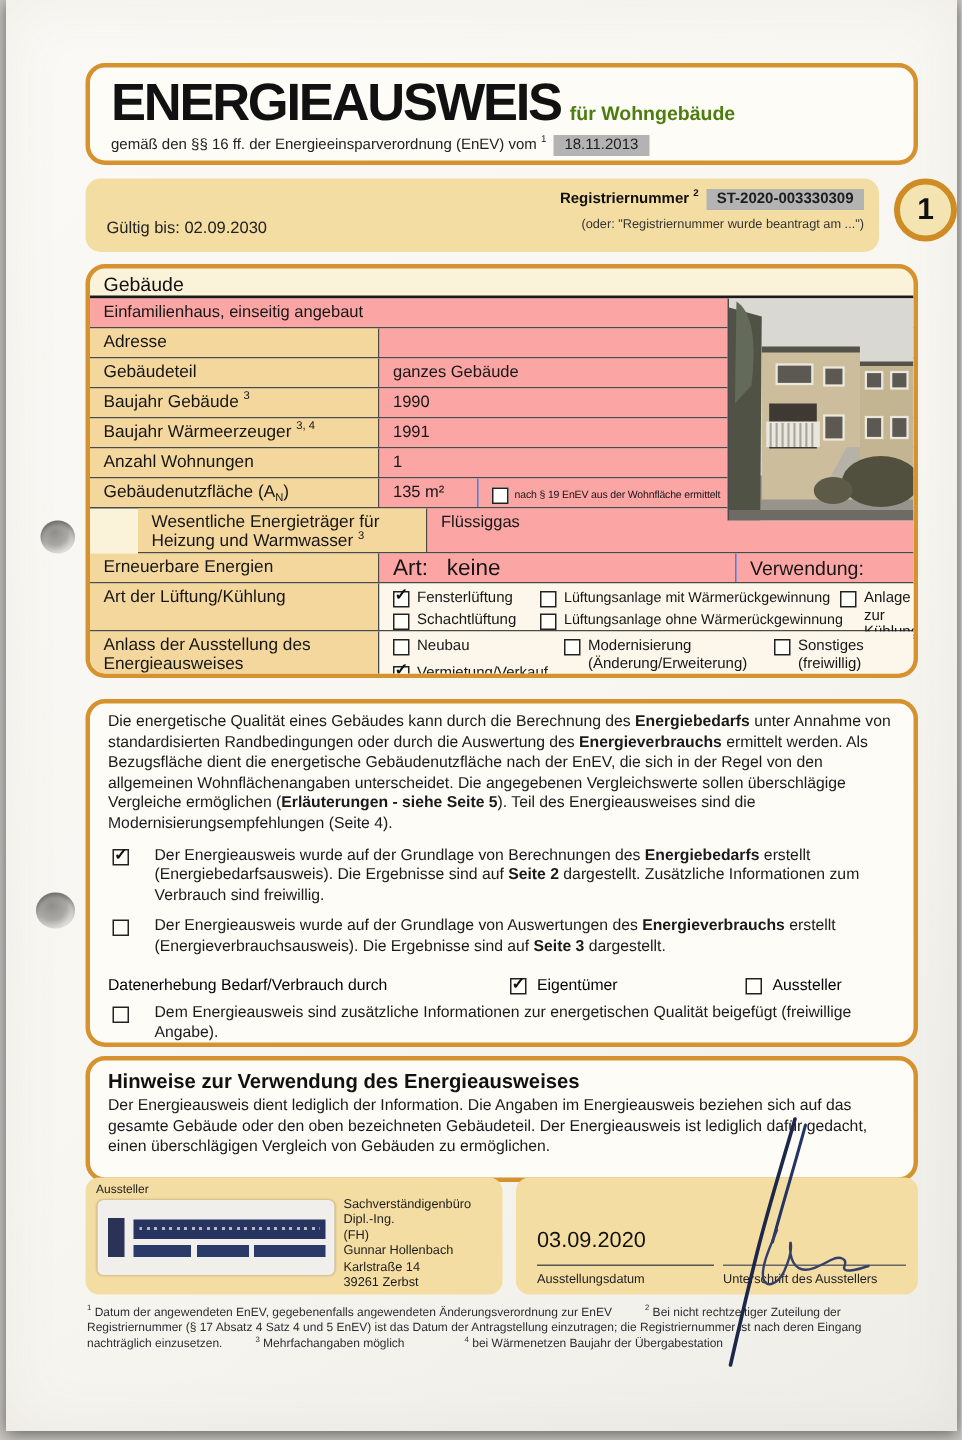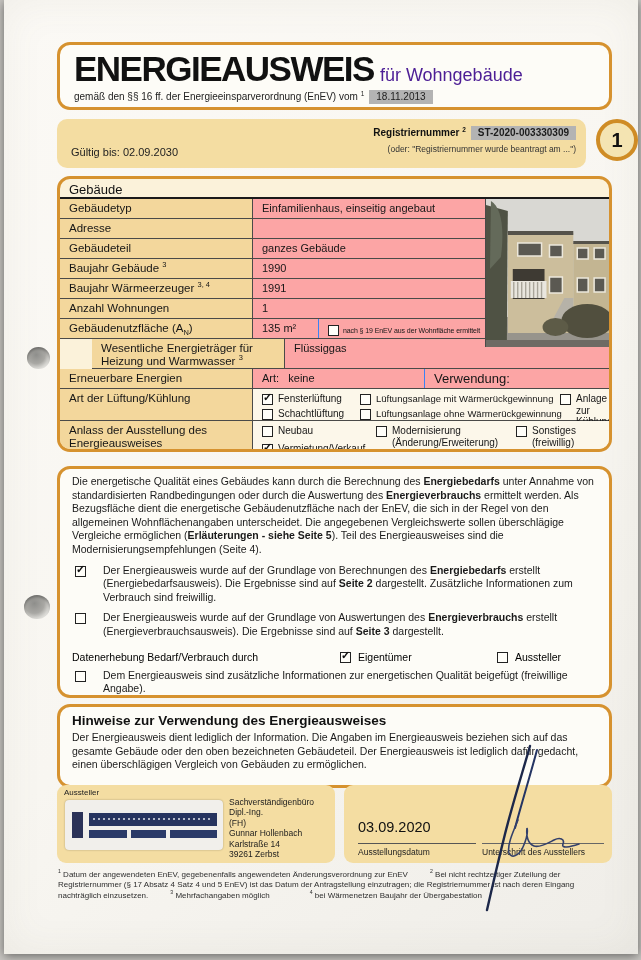--- a/index.html
+++ b/index.html
@@ -14,21 +14,21 @@
   .hole-top{left:27px;top:347px;width:23px;height:22px;}
   .hole-bottom{left:24px;top:595px;width:26px;height:24px;}
 
   .box{position:absolute;box-sizing:border-box;border:3px solid #d6922f;border-radius:13px;background:#fdfcf7;}
   .tanbar{position:absolute;box-sizing:border-box;border-radius:10px;background:#f4dda2;}
 
   
   .header-box{left:57px;top:42px;width:555px;height:68px;padding:4px 14px 4px 14px;}
   .title-line{white-space:nowrap;}
   .main-title{font-size:35px;font-weight:bold;letter-spacing:-1.5px;color:#111;}
-  .sub-title{font-size:18px;font-weight:normal;color:#4c1d95;margin-left:6px;}
+  .sub-title{font-size:13px;font-weight:bold;color:#4d7c0f;margin-left:6px;}
   .law-line{font-size:10px;color:#222;margin-top:1px;}
   .chip{display:inline-block;background:#b3b3b3;color:#1d1d1d;padding:1px 7px 2px 7px;margin-left:5px;}
   .law-line .chip{font-size:10px;}
   sup{font-size:65%;line-height:0;vertical-align:super;}
   sub{font-size:65%;line-height:0;vertical-align:sub;}
 
   
   .validity-bar{left:57px;top:119px;width:529px;height:49px;}
   .valid-until{position:absolute;left:14px;bottom:10px;font-size:11px;color:#222;}
   .reg-block{position:absolute;right:10px;top:7px;text-align:right;}
@@ -130,21 +130,20 @@
       </div>
       <div class="reg-note">(oder: "Registriernummer wurde beantragt am ...")</div>
     </div>
   </div>
   <div class="page-badge">1</div>
 
   <div class="box building-box">
     <div class="building-title">Gebäude</div>
 
     <div class="brow h20">
-      <div class="blabel">Gebäudetyp</div>
       <div class="bval pad-photo">Einfamilienhaus, einseitig angebaut</div>
     </div>
     <div class="brow h20">
       <div class="blabel">Adresse</div>
       <div class="bval pad-photo"></div>
     </div>
     <div class="brow h20">
       <div class="blabel">Gebäudeteil</div>
       <div class="bval pad-photo">ganzes Gebäude</div>
     </div>
@@ -170,21 +169,21 @@
         </div>
       </div>
     </div>
     <div class="brow h30">
       <div class="blabel">Wesentliche Energieträger für Heizung und Warmwasser <sup>3</sup></div>
       <div class="bval pad-photo">Flüssiggas</div>
     </div>
     <div class="brow h20">
       <div class="blabel">Erneuerbare Energien</div>
       <div class="bval split" style="padding:0;">
-        <div class="cell cdiv" style="width:172px;font-size:11px;">
+        <div class="cell cdiv" style="width:238px;font-size:15px;">
           <span>Art:</span>&nbsp;&nbsp;&nbsp;<span>keine</span>
         </div>
         <div class="cell" style="flex:1;font-size:13px;">
           <span>Verwendung:</span>
           <span></span>
         </div>
       </div>
     </div>
     <div class="brow h32">
       <div class="blabel">Art der Lüftung/Kühlung</div>

